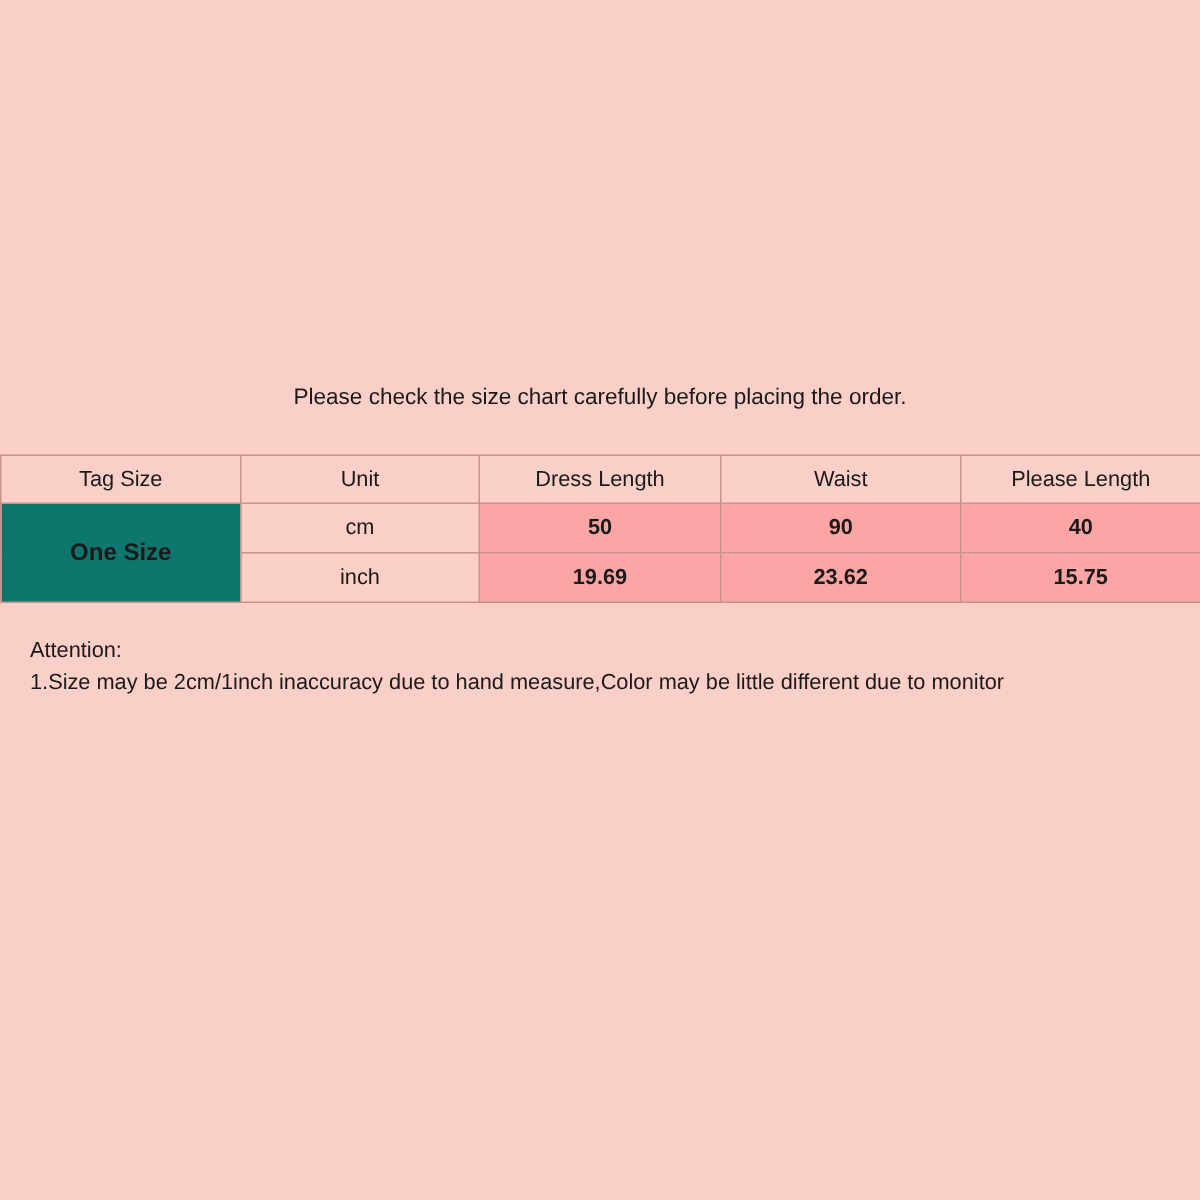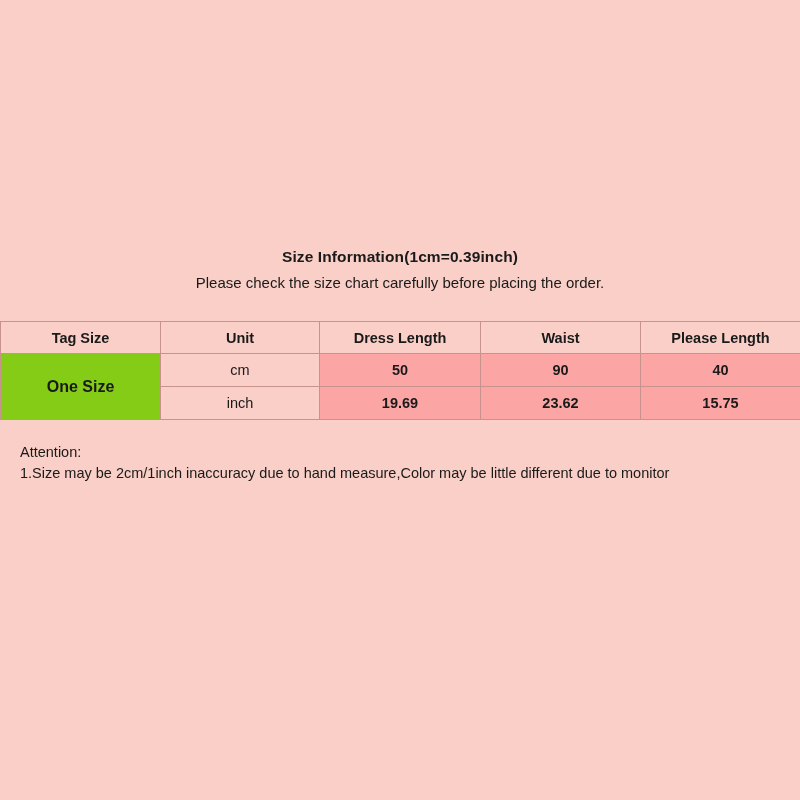--- a/index.html
+++ b/index.html
@@ -52,27 +52,27 @@
   table.size-table td {
     border: 1px solid #c8938c;
     text-align: center;
     font-size: 14.5px;
     color: #1a1a1a;
     height: 32px;
     padding: 0;
     background: #f9cfc7;
   }
   table.size-table td.head {
-    font-weight: bold;
+    font-weight: normal;
     height: 31px;
   }
   table.size-table td.tagsize-cell {
     font-weight: bold;
     font-size: 16px;
-    background: #84cc16;
+    background: #0f766e;
   }
   table.size-table td.value-cell {
     background: #fca5a5;
     font-size: 14.5px;
     font-weight: bold;
   }
   .col-tag   { width: 160px; }
   .col-unit  { width: 159px; }
   .col-a     { width: 161px; }
   .col-b     { width: 160px; }
@@ -89,21 +89,20 @@
   }
 </style>
 </head>
 <body>
 
 <div class="page">
 
   <div class="chart-block">
 
     <div class="headings">
-      <div class="title">Size Information(1cm=0.39inch)</div>
       <div class="subtitle">Please check the size chart carefully before placing the order.</div>
     </div>
 
     <table class="size-table">
       <colgroup>
         <col class="col-tag">
         <col class="col-unit">
         <col class="col-a">
         <col class="col-b">
         <col class="col-c">

